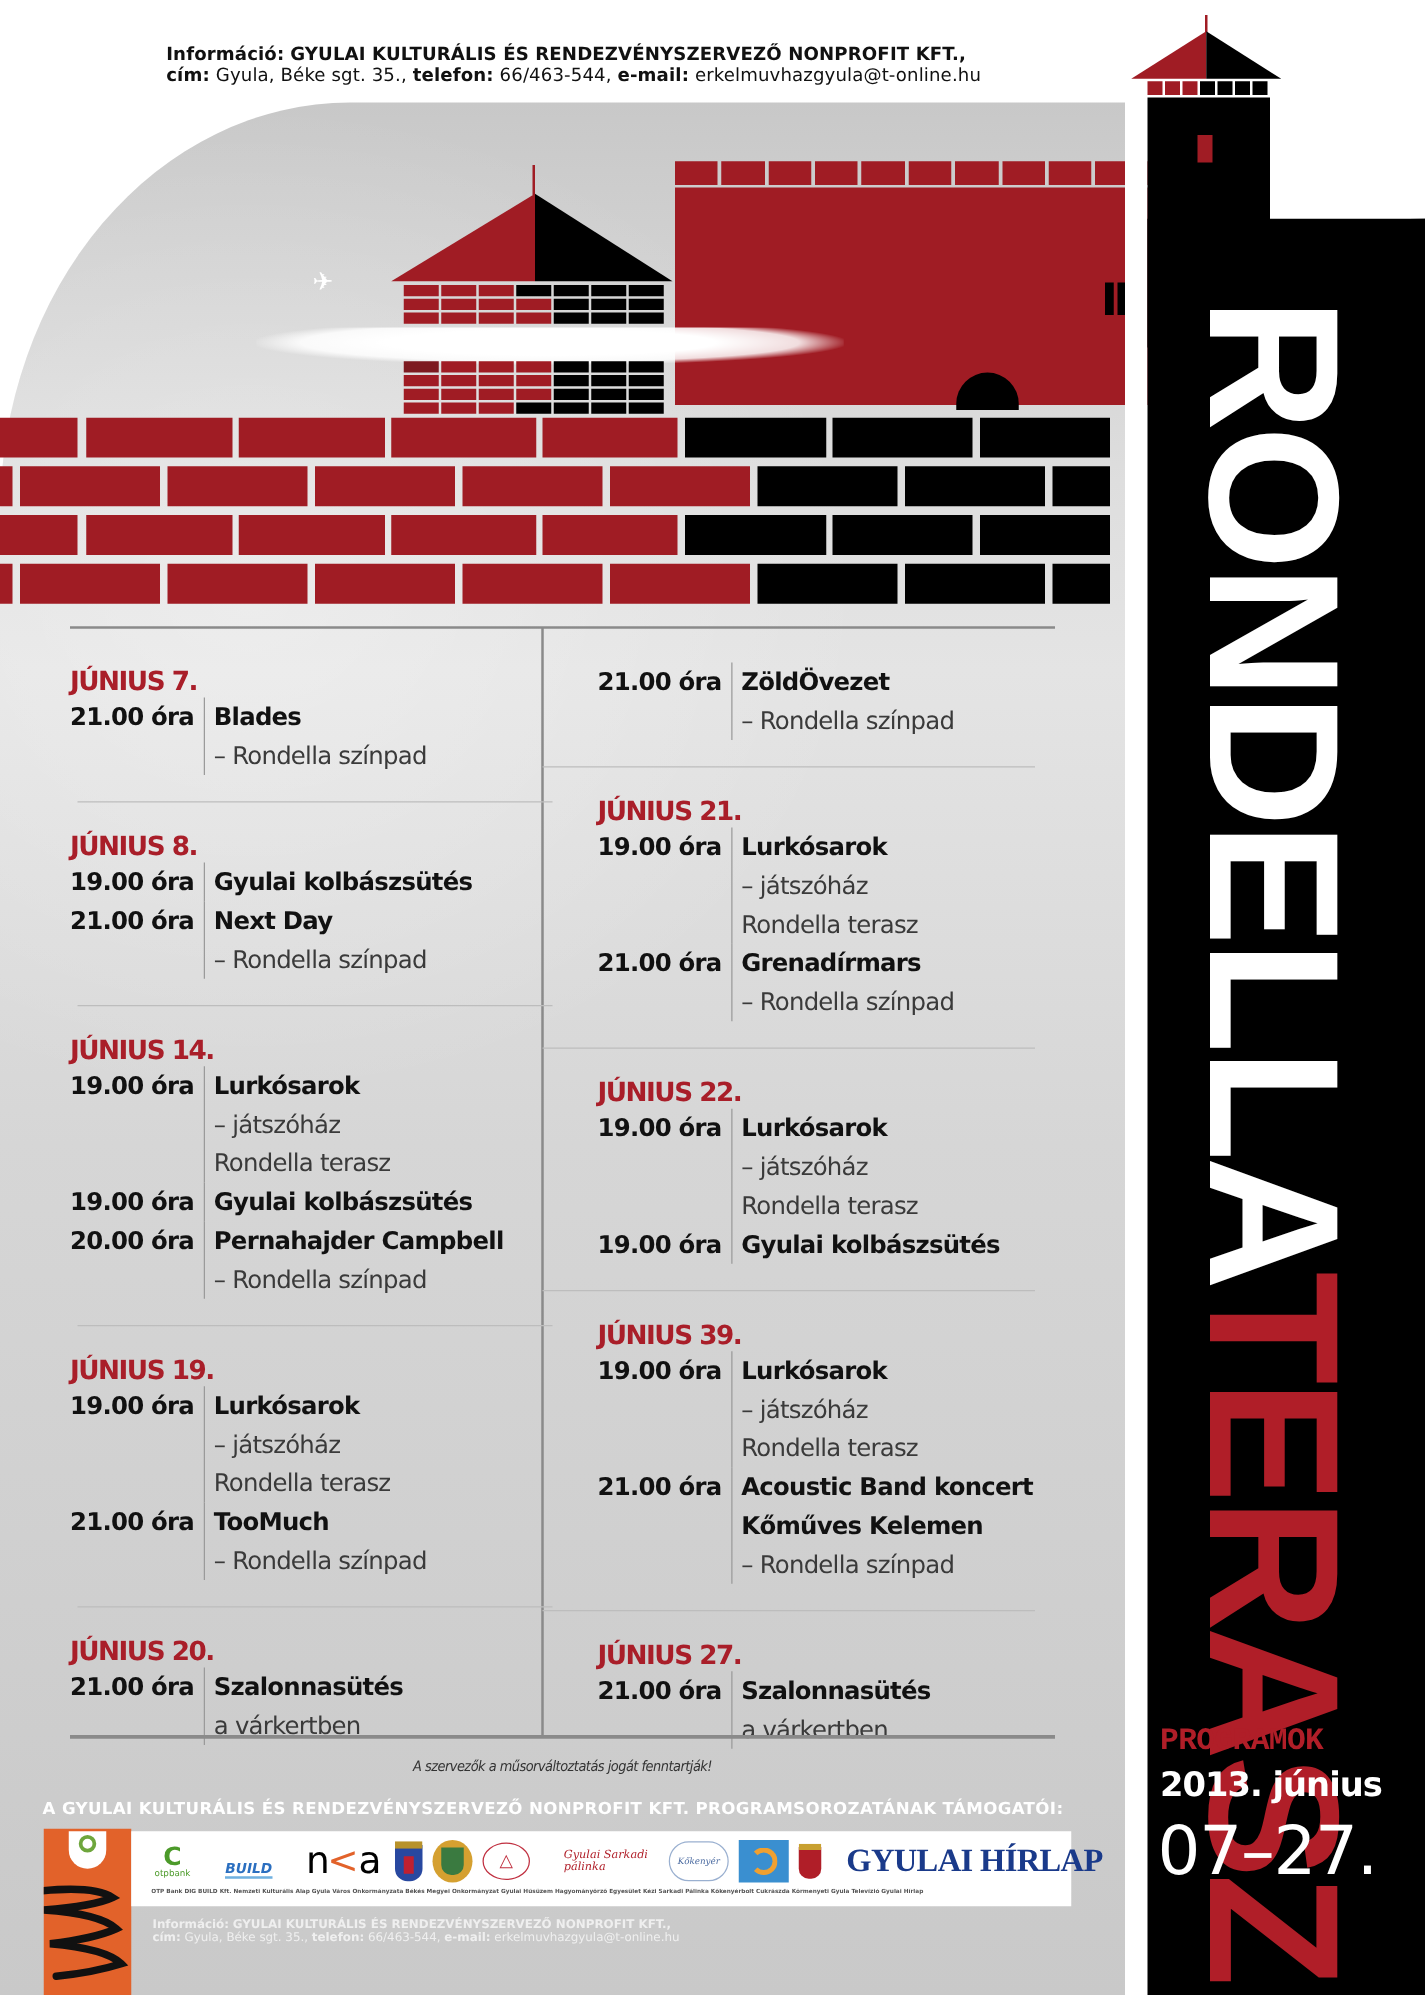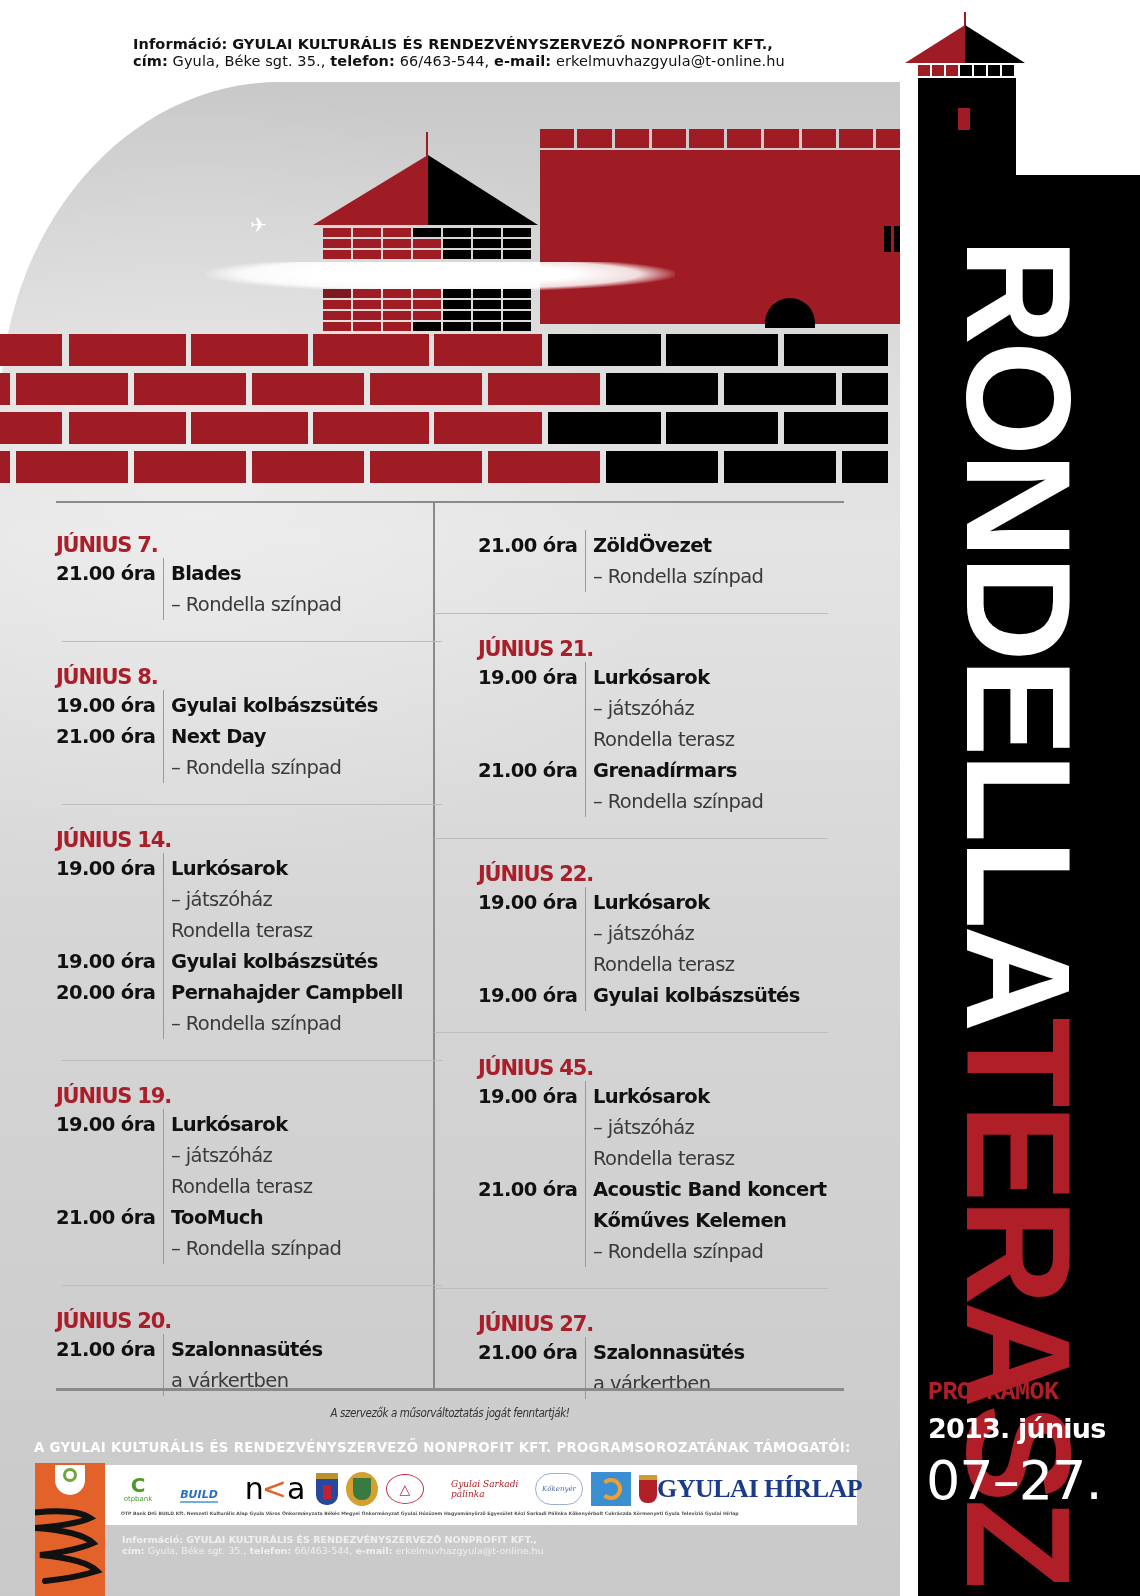--- a/index.html
+++ b/index.html
@@ -472,21 +472,21 @@
         </div>
         <div class="event">
           <div class="event-time">19.00 óra</div>
           <div class="event-body">
             <div class="event-name">Gyulai kolbászsütés</div>
           </div>
         </div>
       </div>
     </div>
     <div class="day sep">
-      <div class="day-title">JÚNIUS 45.</div>
+      <div class="day-title">JÚNIUS 39.</div>
       <div class="events">
         <div class="event">
           <div class="event-time">19.00 óra</div>
           <div class="event-body">
             <div class="event-name">Lurkósarok</div>
             <div class="event-sub">– játszóház</div>
             <div class="event-sub">Rondella terasz</div>
           </div>
         </div>
         <div class="event">
@@ -551,21 +551,21 @@
   </div>
   <div class="logo" style="width:76px;height:30px;margin-left:19px;">
     <span style="color:#b01e28;font-size:9px;font-style:italic;font-family:'DejaVu Serif',serif;">Gyulai Sarkadi pálinka</span>
   </div>
   <div class="logo" style="width:48px;height:32px;border:1px solid #9ab0d0;border-radius:16px;">
     <span style="color:#4a6aa0;font-size:7px;font-style:italic;font-family:'DejaVu Serif',serif;">Kőkenyér</span>
   </div>
   <div class="logo" style="width:40px;height:34px;background:#3a8fd0;">
     <span style="width:22px;height:22px;border:4px solid #f0a030;border-left-color:transparent;border-radius:50%;display:block;"></span>
   </div>
-  <div class="logo" style="height:34px;gap:0;">
+  <div class="logo" style="height:34px;gap:20px;">
     <span style="width:18px;height:28px;background:#b01e28;border-top:5px solid #c8a030;border-radius:0 0 8px 8px;display:block;"></span>
     <span style="color:#1a3a8a;font-size:26px;font-weight:bold;font-family:'Liberation Serif',serif;letter-spacing:-0.5px;">GYULAI HÍRLAP</span>
   </div>
 </div>
 <div class="sponsor-names">OTP Bank  DIG BUILD Kft.  Nemzeti Kulturális Alap  Gyula Város Önkormányzata  Békés Megyei Önkormányzat  Gyulai Húsüzem Hagyományőrző Egyesület  Kézi Sarkadi Pálinka  Kőkenyérbolt Cukrászda  Körmenyeti  Gyula Televízió  Gyulai Hírlap</div>
 
 <div class="footer-info">
   <div>
     <b>Információ:</b>
     <b>GYULAI KULTURÁLIS ÉS RENDEZVÉNYSZERVEZŐ NONPROFIT KFT.,</b>

